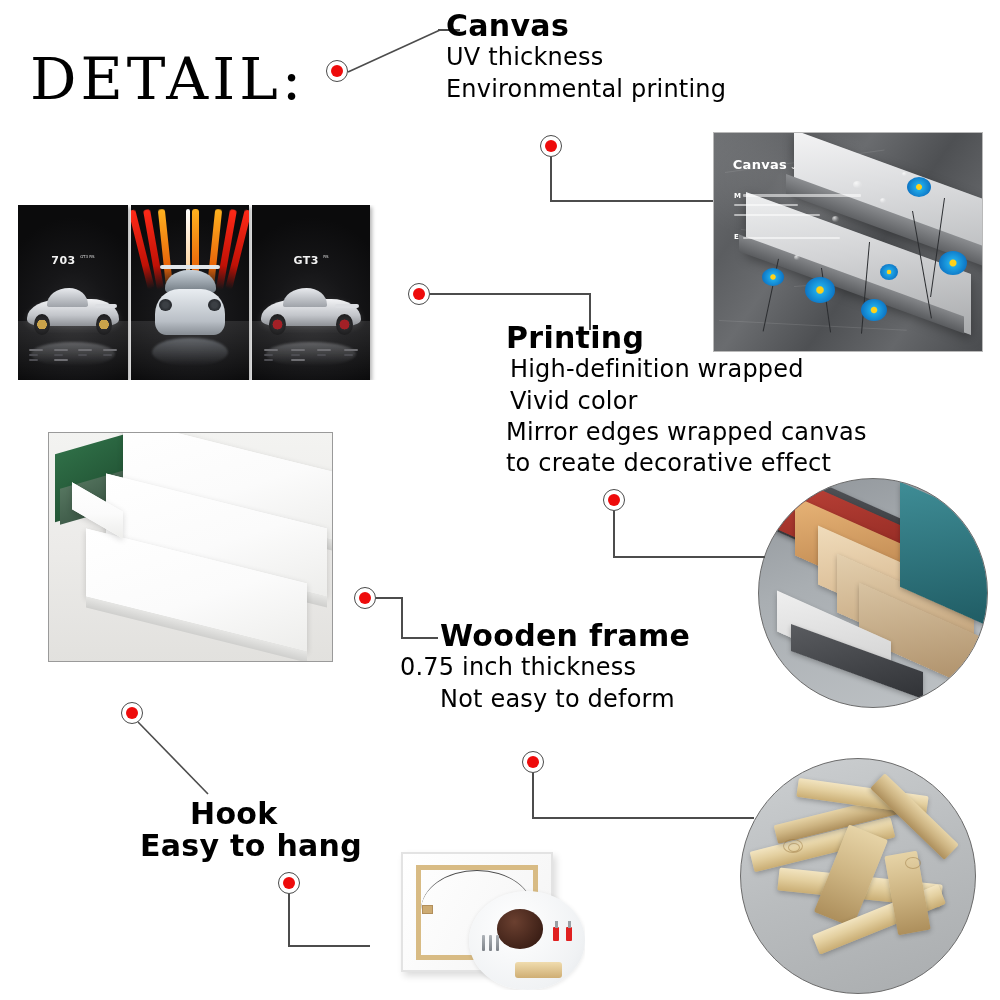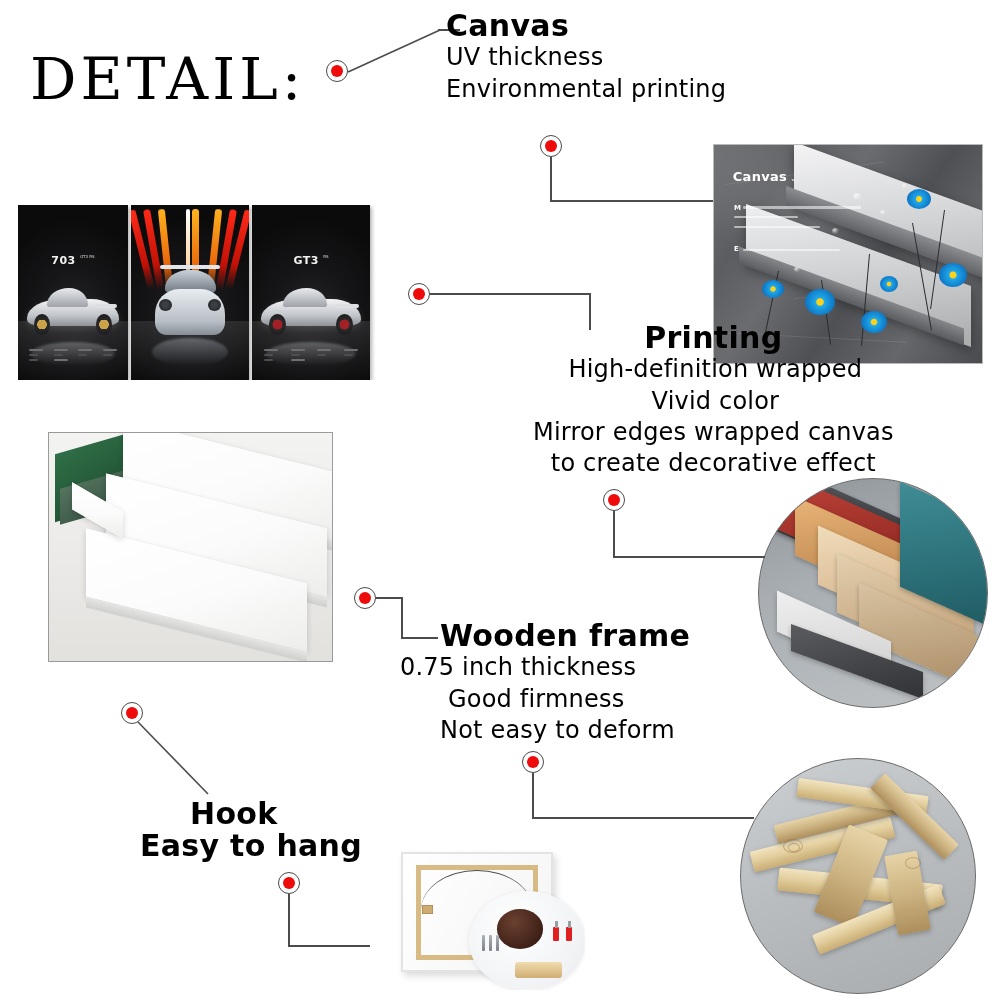--- a/index.html
+++ b/index.html
@@ -74,21 +74,21 @@
     background:linear-gradient(to bottom,#c9d2da,#6f7880);border-radius:46% 46% 10% 10%/80% 80% 18% 18%;}
   .fcwing{position:absolute;left:8%;right:8%;top:-52%;height:8%;background:#e2e6ea;border-radius:2px;}
   .fclight{position:absolute;top:22%;width:18%;height:26%;border-radius:50%;
     background:radial-gradient(circle,#3b3f44 30%,#14161a 100%);}
   .fclight.l{left:6%}.fclight.r{right:6%}
   .fcrefl{position:absolute;left:18%;right:18%;top:76%;height:16%;
     background:linear-gradient(to bottom,rgba(200,210,220,.35),rgba(200,210,220,0));
     border-radius:50%;filter:blur(1.2px);}
 
   
-  .cvphoto{left:713px;top:144px;width:268px;height:218px;border:1px solid #b9b9b9;
+  .cvphoto{left:713px;top:132px;width:268px;height:218px;border:1px solid #b9b9b9;
     background:
       radial-gradient(ellipse 60% 50% at 25% 20%, rgba(255,255,255,.10), rgba(0,0,0,0) 60%),
       linear-gradient(125deg,#6f7174 0%,#5b5d60 22%,#6a6c6f 38%,#4e5053 58%,#65676a 78%,#4a4c4f 100%);}
   .scratch{position:absolute;background:rgba(255,255,255,.10);height:1px;transform-origin:left center;}
   .cvslabA{position:absolute;left:30%;top:16%;width:78%;height:30%;
     background:linear-gradient(155deg,#f4f4f5 0%,#dcdddf 40%,#b5b7b9 100%);
     transform:skewY(20deg);box-shadow:0 4px 10px rgba(0,0,0,.35);}
   .cvslabA .edge{position:absolute;left:-4%;top:72%;width:100%;height:30%;
     background:linear-gradient(to bottom,#8b8d90,#5f6164);}
   .cvslabB{position:absolute;left:12%;top:46%;width:84%;height:28%;
@@ -371,40 +371,39 @@
     <div class="bd">Environmental printing</div>
   </div>
 
   <div class="dot" style="left:540px;top:135px;"></div>
   <div class="ln lnv" style="left:550px;top:157px;height:44px;"></div>
   <div class="ln lnh" style="left:550px;top:200px;width:163px;"></div>
 
   <div class="dot" style="left:408px;top:283px;"></div>
   <div class="ln lnh" style="left:430px;top:293px;width:160px;"></div>
   <div class="ln lnv" style="left:589px;top:293px;height:37px;"></div>
-  <div class="blk" style="left:533px;top:322px;text-align:center;">
+  <div class="blk" style="left:506px;top:322px;">
     <div class="ttl">Printing</div>
     <div class="bd" style="padding-left:4px">High-definition wrapped</div>
     <div class="bd" style="padding-left:4px">Vivid color</div>
     <div class="bd" style="padding-left:0px">Mirror edges wrapped canvas</div>
     <div class="bd" style="padding-left:0px">to create decorative effect</div>
   </div>
 
   <div class="dot" style="left:603px;top:489px;"></div>
   <div class="ln lnv" style="left:613px;top:511px;height:47px;"></div>
   <div class="ln lnh" style="left:613px;top:556px;width:152px;"></div>
 
   <div class="dot" style="left:354px;top:587px;"></div>
   <div class="ln lnh" style="left:376px;top:597px;width:26px;"></div>
   <div class="ln lnv" style="left:401px;top:597px;height:41px;"></div>
   <div class="ln lnh" style="left:401px;top:637px;width:37px;"></div>
   <div class="blk" style="left:396px;top:620px;">
     <div class="ttl" style="padding-left:44px">Wooden frame</div>
     <div class="bd" style="padding-left:4px">0.75 inch thickness</div>
-    <div class="bd" style="padding-left:52px">Good firmness</div>
     <div class="bd" style="padding-left:44px">Not easy to deform</div>
   </div>
 
   <div class="dot" style="left:121px;top:702px;"></div>
   <svg class="diag" style="left:138px;top:722px;width:82px;height:82px;">
     <line x1="0" y1="0" x2="70" y2="72"></line>
   </svg>
   <div class="blk" style="left:140px;top:798px;">
     <div class="ttl" style="padding-left:50px">Hook</div>
     <div class="ttl">Easy to hang</div>

